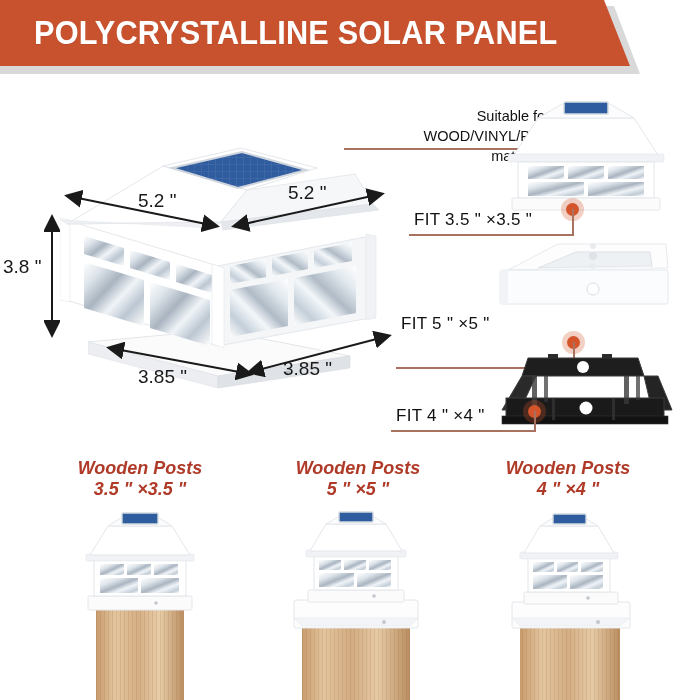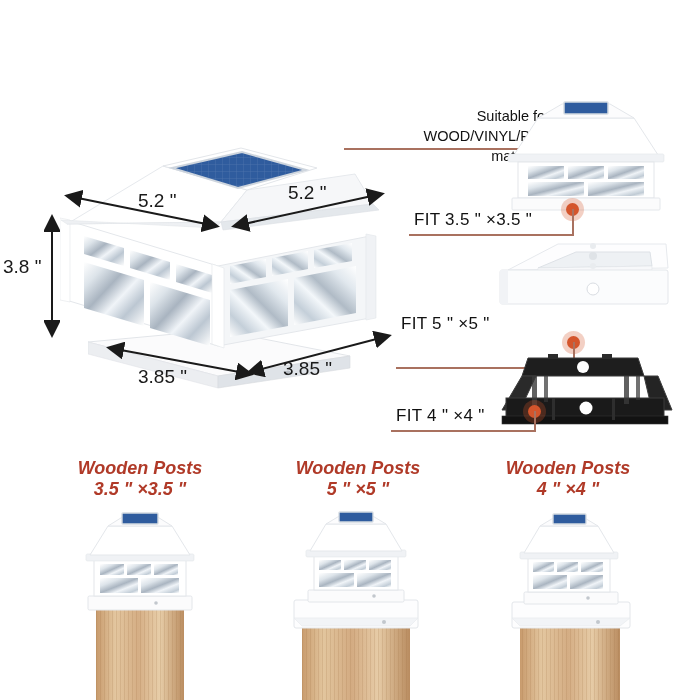--- a/index.html
+++ b/index.html
@@ -72,20 +72,25 @@
     font-family:"Liberation Sans", sans-serif;
     text-shadow:1px 1px 0 rgba(255,255,255,.95), -1px -1px 0 rgba(255,255,255,.6);
     white-space:nowrap;
   }
 </style>
 </head>
 <body>
 
 <div class="page">
 
+  <div class="banner-wrap">
+    <div class="banner-shadow"></div>
+    <div class="banner"></div>
+    <div class="banner-title">POLYCRYSTALLINE SOLAR PANEL</div>
+  </div>
 
   <div>
 
     <div class="cap" style="left:88px;top:330px;">
       <svg width="270" height="60" viewBox="0 0 270 60">
         <polygon points="0,12 130,0 262,26 130,46" fill="#fbfbfc" stroke="#e2e5e9" stroke-width="1"></polygon>
         <polygon points="0,12 130,46 130,58 0,24" fill="#eceef1" stroke="#e0e3e7" stroke-width="0.6"></polygon>
         <polygon points="262,26 130,46 130,58 262,38" fill="#dfe3e8" stroke="#d6dade" stroke-width="0.6"></polygon>
         <circle cx="200" cy="43" r="2.4" fill="#b9bec4"></circle>
       </svg>

